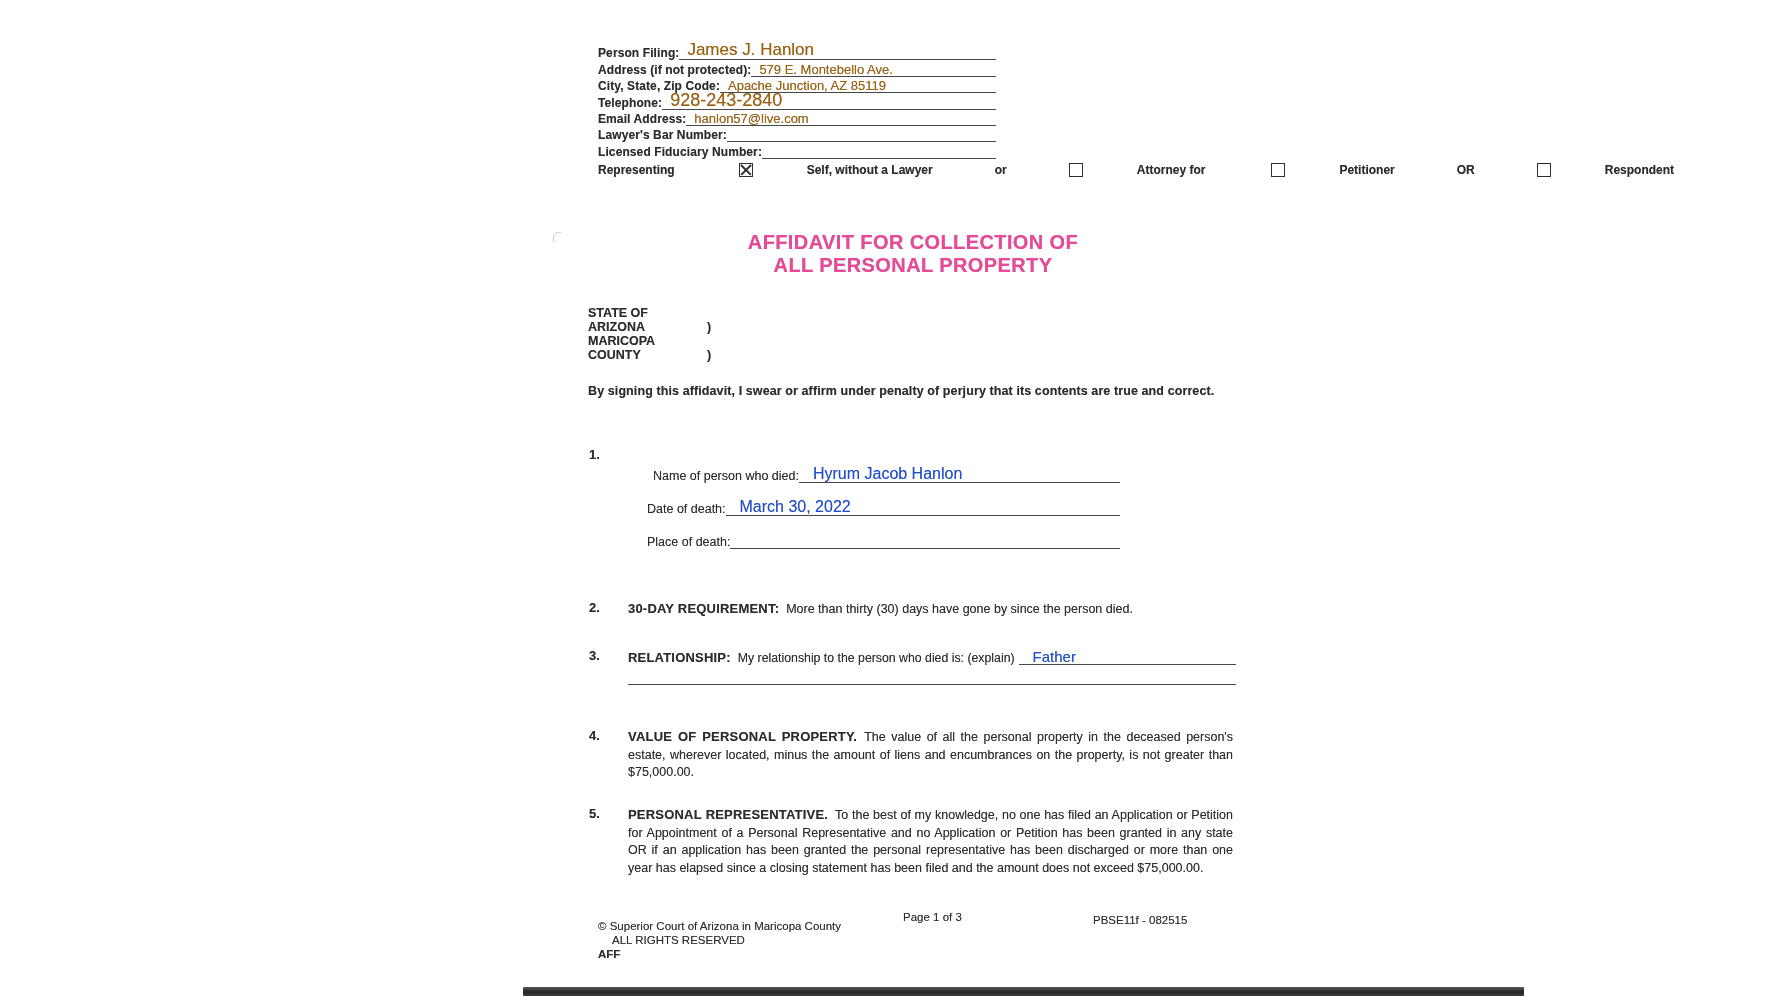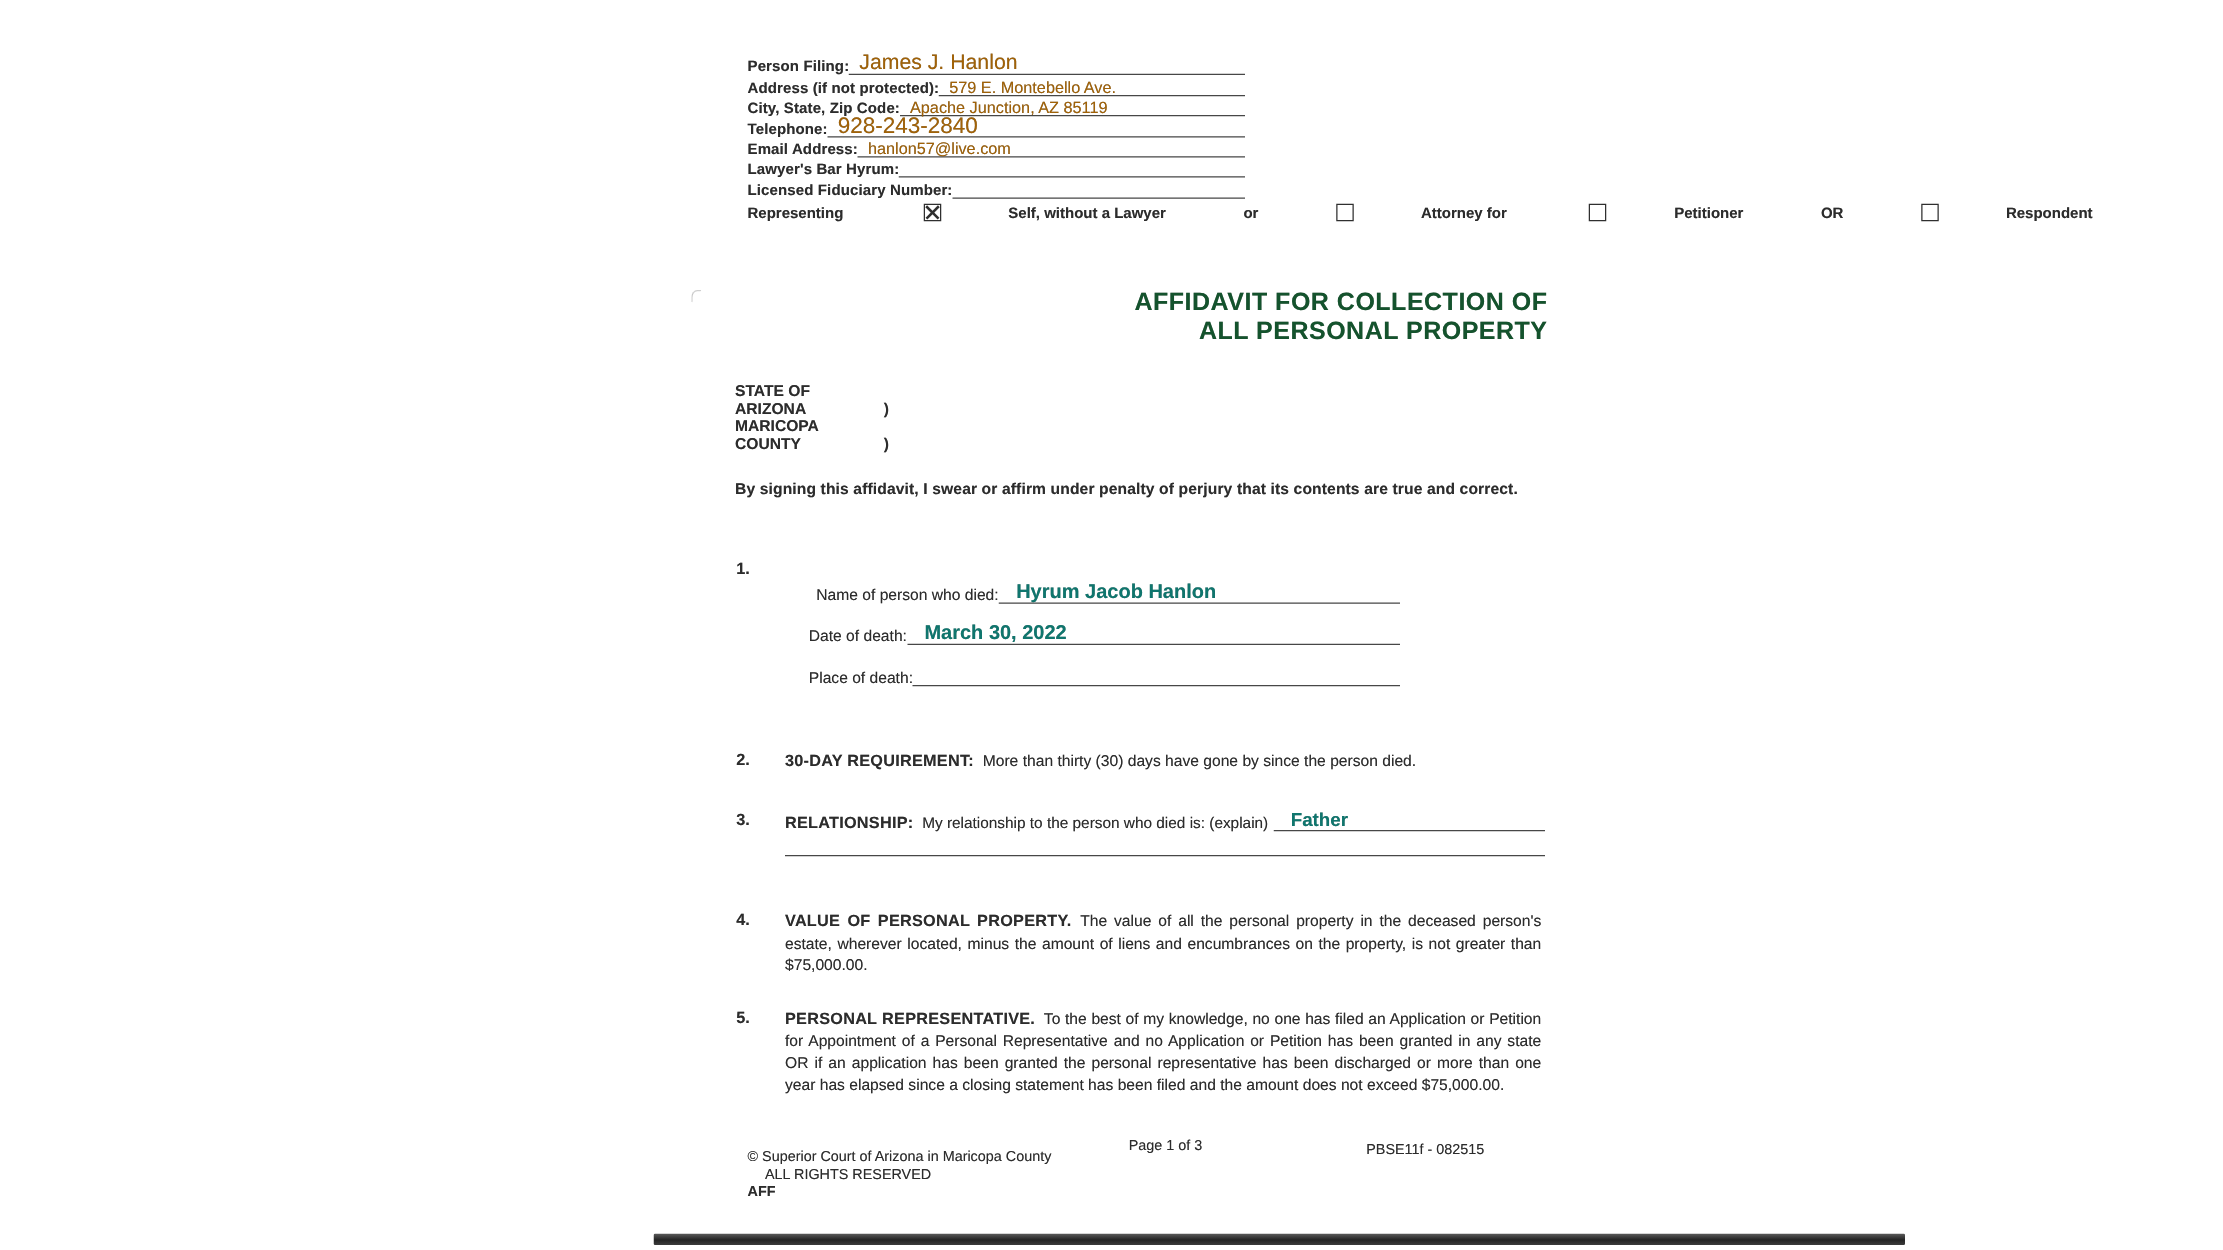--- a/index.html
+++ b/index.html
@@ -27,21 +27,21 @@
   .rep-label{margin-right:10px;}
   .rep-opt{margin-left:6px;}
   .rep-conj{margin-left:14px;margin-right:8px;}
   .cbox{width:12px;height:12px;border:1.7px solid #2f2f2f;display:inline-block;position:relative;flex:none;margin-left:6px;background:#fff;}
   .cbox.checked::before,.cbox.checked::after{content:"";position:absolute;left:-1px;top:5px;width:14px;height:1.7px;background:#2f2f2f;}
   .cbox.checked::before{transform:rotate(45deg);}
   .cbox.checked::after{transform:rotate(-45deg);}
   .gap18{margin-left:18px;}
 
   
-  .title-block{position:absolute;top:231px;left:0;width:650px;text-align:right;font-weight:bold;font-size:20px;line-height:23px;letter-spacing:.4px;color:#14532d;}
+  .title-block{position:absolute;top:231px;left:0;width:650px;text-align:center;font-weight:bold;font-size:20px;line-height:23px;letter-spacing:.4px;color:#ec4899;}
 
   
   .venue{position:absolute;top:306px;left:0;font-size:12.5px;font-weight:bold;line-height:14px;}
   .venue-name{display:inline-block;width:119px;}
 
   
   .oath{position:absolute;top:383px;left:0;width:655px;font-size:12.5px;font-weight:bold;line-height:17.5px;text-align:justify;letter-spacing:.1px;}
 
   
   .section{position:absolute;left:0;width:650px;}
@@ -51,21 +51,21 @@
   .sec-body{margin-left:40px;width:605px;font-size:12.5px;line-height:17.5px;}
   .just{text-align:justify;}
   .s1{top:447px;} .s2{top:600px;} .s3{top:648px;} .s4{top:728px;} .s5{top:806px;}
 
   .s1-fields{margin-top:16px;}
   .f-row{display:flex;align-items:flex-end;height:20px;margin-bottom:13px;}
   .f-row.r1{margin-left:65px;width:467px;}
   .f-row.r2,.f-row.r3{margin-left:59px;width:473px;}
   .f-label{font-size:12.5px;white-space:nowrap;}
   .f-line{flex:1;border-bottom:1.4px solid #474747;display:flex;align-items:flex-end;padding-left:14px;height:100%;}
-  .f-value{font-size:16px;white-space:nowrap;color:#0f766e;transform:translateY(1px);font-weight:bold;}
+  .f-value{font-size:16px;white-space:nowrap;color:#1d4ed8;transform:translateY(1px);}
 
   .s3-row{display:flex;align-items:flex-end;margin-left:40px;width:608px;height:17px;}
   .s3-body{font-size:12.3px;white-space:nowrap;margin-right:4px;}
   .s3-line{height:17px;}
   .s3-line .f-value{font-size:15px;}
   .s3-underline2{position:absolute;top:36px;left:40px;width:608px;border-bottom:1.4px solid #474747;}
 
   
   .ft{position:absolute;font-size:11.5px;white-space:nowrap;}
   .ft-copy{left:10px;top:920px;}
@@ -111,21 +111,21 @@
             <span class="hdr-value vphone">928-243-2840</span>
           </span>
       </div>
       <div class="hdr-row">
         <span class="hdr-label">Email Address:</span>
         <span class="hdr-line">
             <span class="hdr-value">hanlon57@live.com</span>
           </span>
       </div>
       <div class="hdr-row">
-        <span class="hdr-label">Lawyer's Bar Hyrum:</span>
+        <span class="hdr-label">Lawyer's Bar Number:</span>
         <span class="hdr-line">
             <span class="hdr-value"></span>
           </span>
       </div>
       <div class="hdr-row">
         <span class="hdr-label">Licensed Fiduciary Number:</span>
         <span class="hdr-line">
             <span class="hdr-value"></span>
           </span>
       </div>

